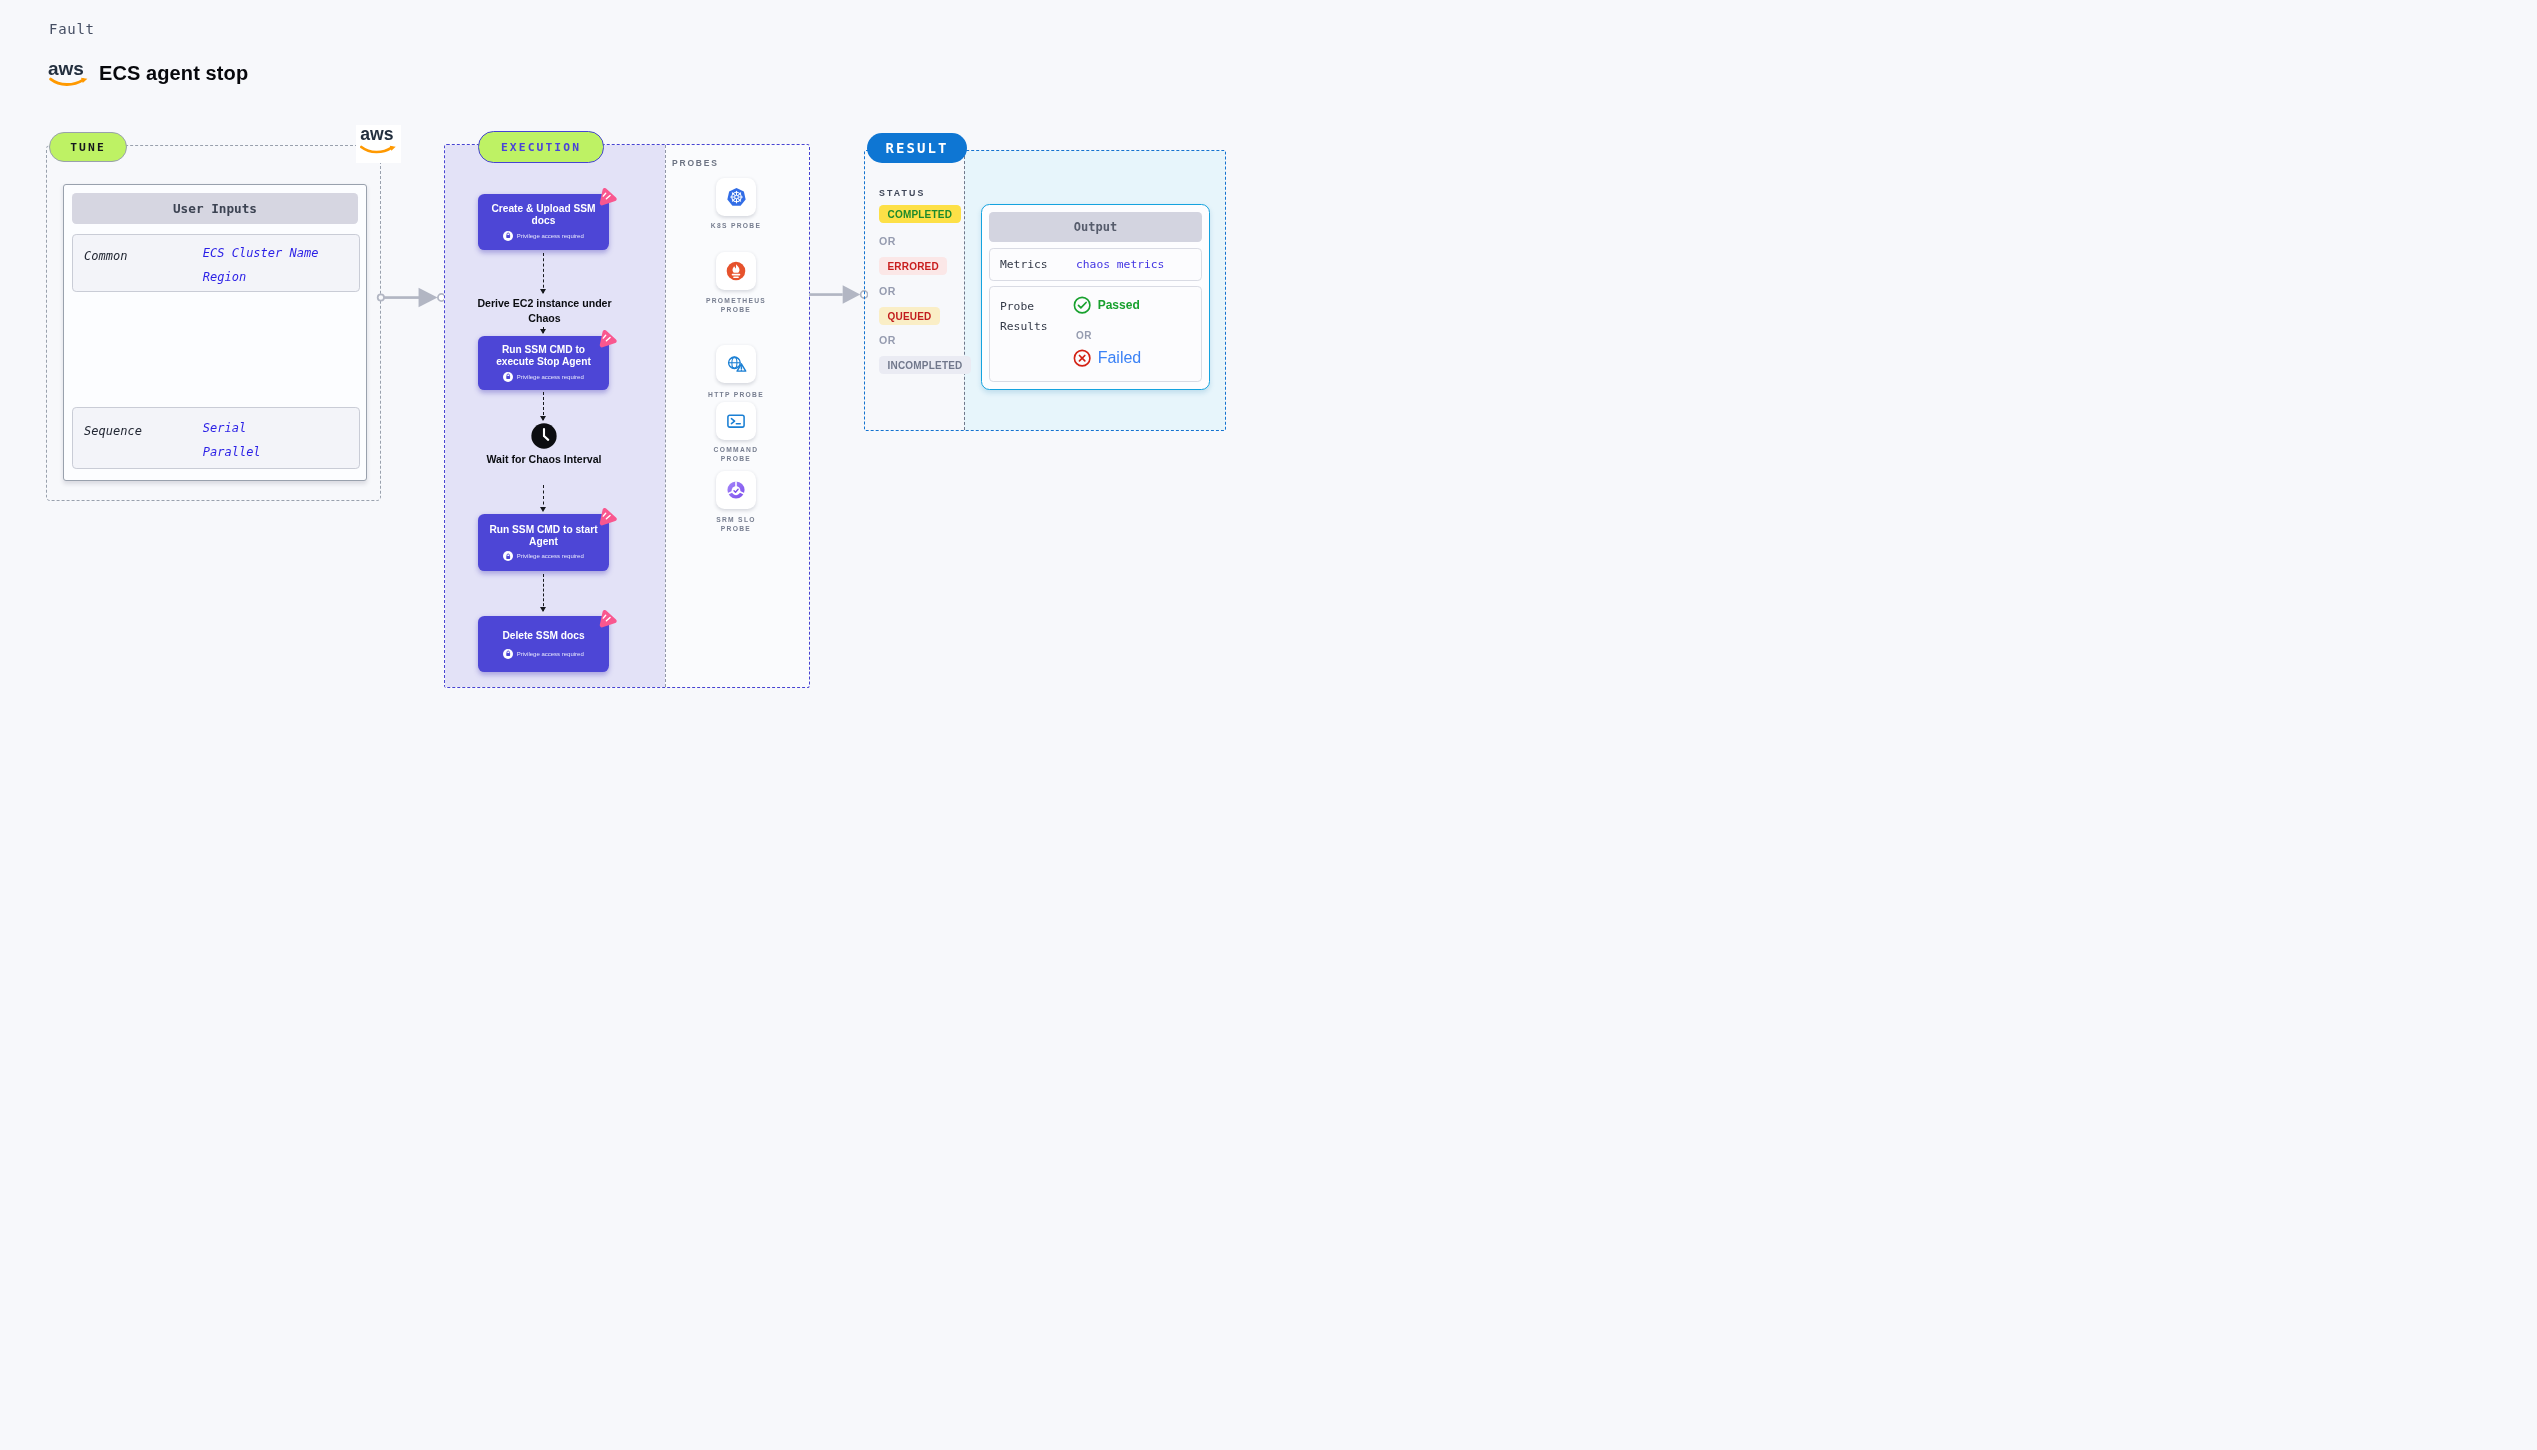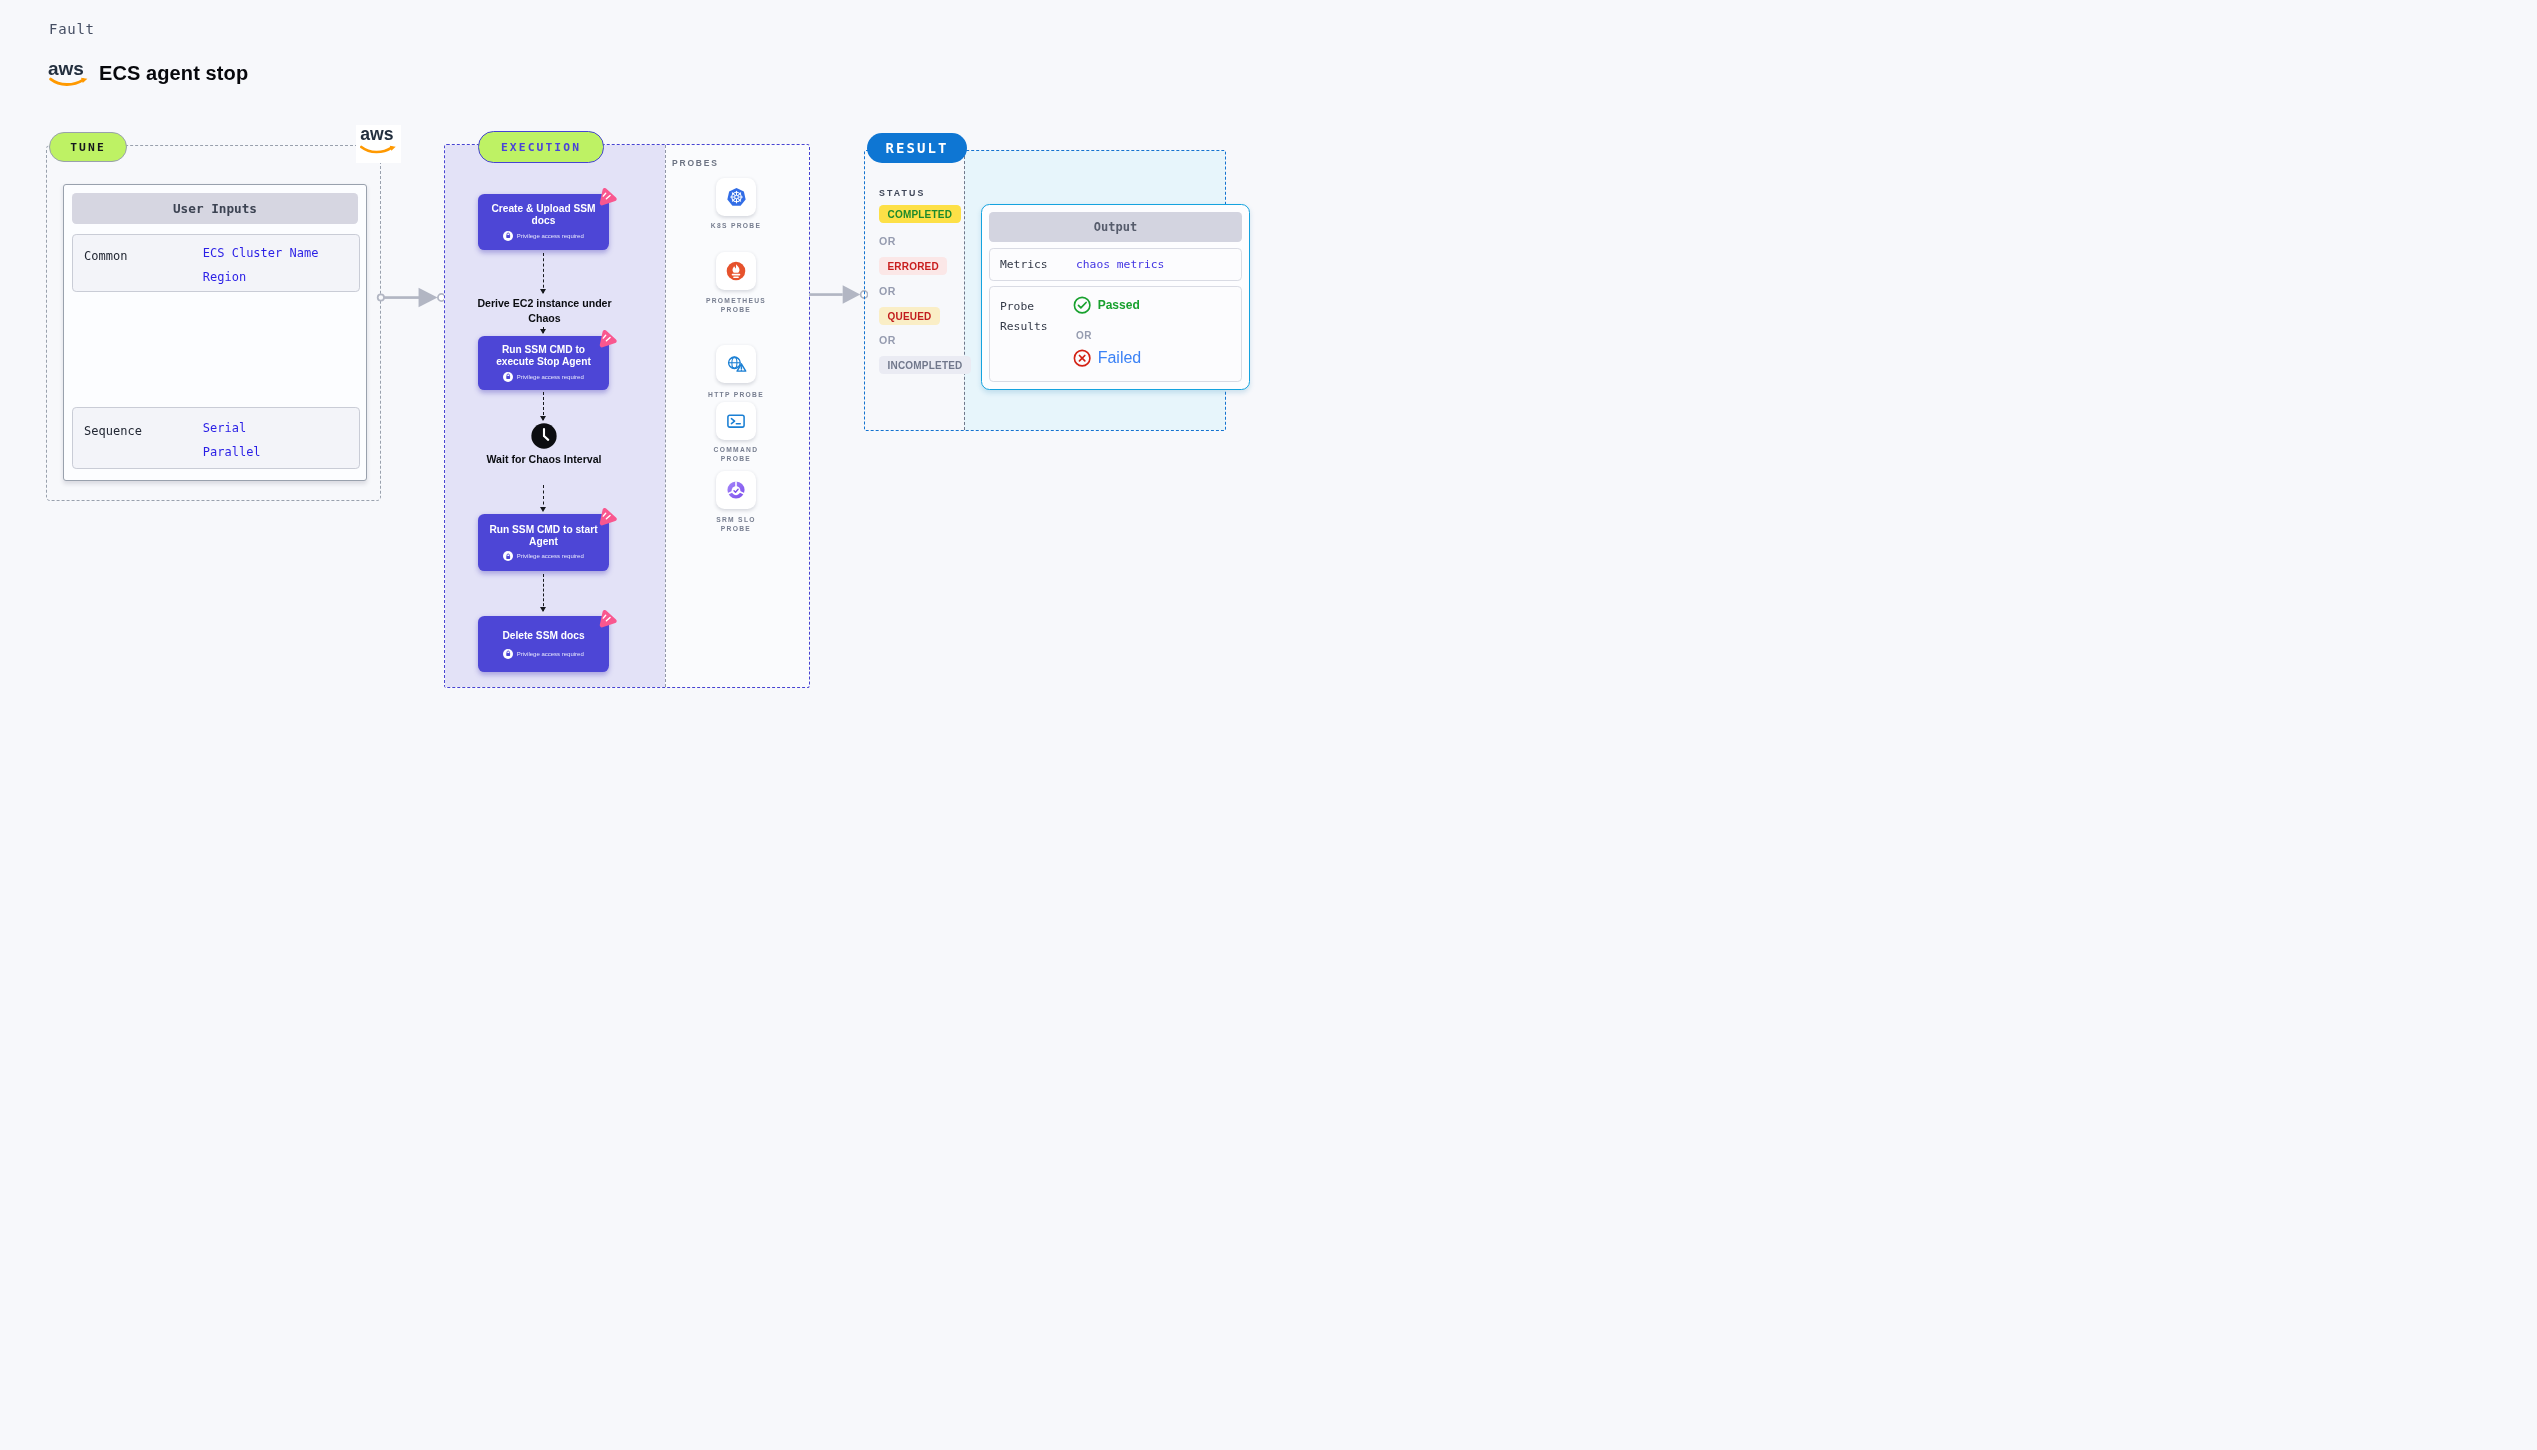--- a/index.html
+++ b/index.html
@@ -19,21 +19,21 @@
   .pill-tune{border:1.4px solid #99a1ad;color:#15171d;font-size:11.3px;}
   .pill-exec{border:1.8px solid #4744d2;color:#4a43d9;font-size:11.3px;}
   .pill-result{background:#0e76d3;color:#ffffff;font-size:14px;border:none;}
 
   
   .tune-box{border:1.4px dashed #99a1ad;border-radius:4.2px;}
   .ui-card{background:#fcfdff;border:1.4px solid #99a1ad;border-radius:3px;
            box-shadow:0 2.1px 4.2px rgba(40,45,70,.14);}
   .ui-head{background:#d6d6e1;border-radius:4.2px;display:flex;align-items:center;justify-content:center;
            font-size:12.7px;font-weight:bold;color:#3c4352;}
-  .ui-row{background:#f3f4f9;border:1.1px solid #c9ccd6;border-radius:4.2px;}
+  .ui-row{background:#f3f4f9;border:1.1px solid #c9ccd6;border-radius:4.2px;font-style:italic;}
   .ui-row-label{font-size:12px;color:#232834;line-height:21px;white-space:pre-line;}
   .ui-link{font-size:12px;color:#2a1fe6;line-height:14px;cursor:pointer;}
 
   
   .exec-box{border:1.8px dashed #4744d2;border-radius:2.8px;background:#fafbfd;}
   .exec-flow-bg{background:#e3e2f7;}
   .exec-divider{border-left:1.1px dashed #9096a6;}
   .probes-label{font-size:8.5px;font-weight:bold;letter-spacing:1.8px;color:#6c7383;}
   .step{background:#4d46d6;border-radius:6.4px;box-shadow:0 2.8px 5.6px rgba(60,50,180,.35);
         display:flex;flex-direction:column;align-items:center;justify-content:center;gap:3.5px;
@@ -320,21 +320,21 @@
   <div class="abs status-label" style="left:879px;top:188px;">STATUS</div>
 
   <div class="abs badge badge-completed" style="left:879px;top:205px;">COMPLETED</div>
   <div class="abs or-label" style="left:879px;top:235px;">OR</div>
   <div class="abs badge badge-errored" style="left:879px;top:257px;">ERRORED</div>
   <div class="abs or-label" style="left:879px;top:285px;">OR</div>
   <div class="abs badge badge-queued" style="left:879px;top:307px;">QUEUED</div>
   <div class="abs or-label" style="left:879px;top:334px;">OR</div>
   <div class="abs badge badge-incompleted" style="left:879px;top:356px;">INCOMPLETED</div>
 
-  <div class="abs output-card" style="left:981px;top:204px;width:227px;height:184px;padding-left:40px;">
+  <div class="abs output-card" style="left:981px;top:204px;width:227px;height:184px;">
     <div class="output-head abs" style="left:7px;top:7px;right:7px;height:30px;">
       <span class="mono">Output</span>
     </div>
 
     <div class="out-row abs" style="left:7px;top:43px;right:7px;height:31px;">
       <div class="abs mono out-label" style="left:10px;top:5.6px;">Metrics</div>
       <div class="abs mono out-link" style="left:86px;top:8.5px;">chaos metrics</div>
     </div>
 
     <div class="out-row abs" style="left:7px;top:81px;right:7px;height:94px;">

